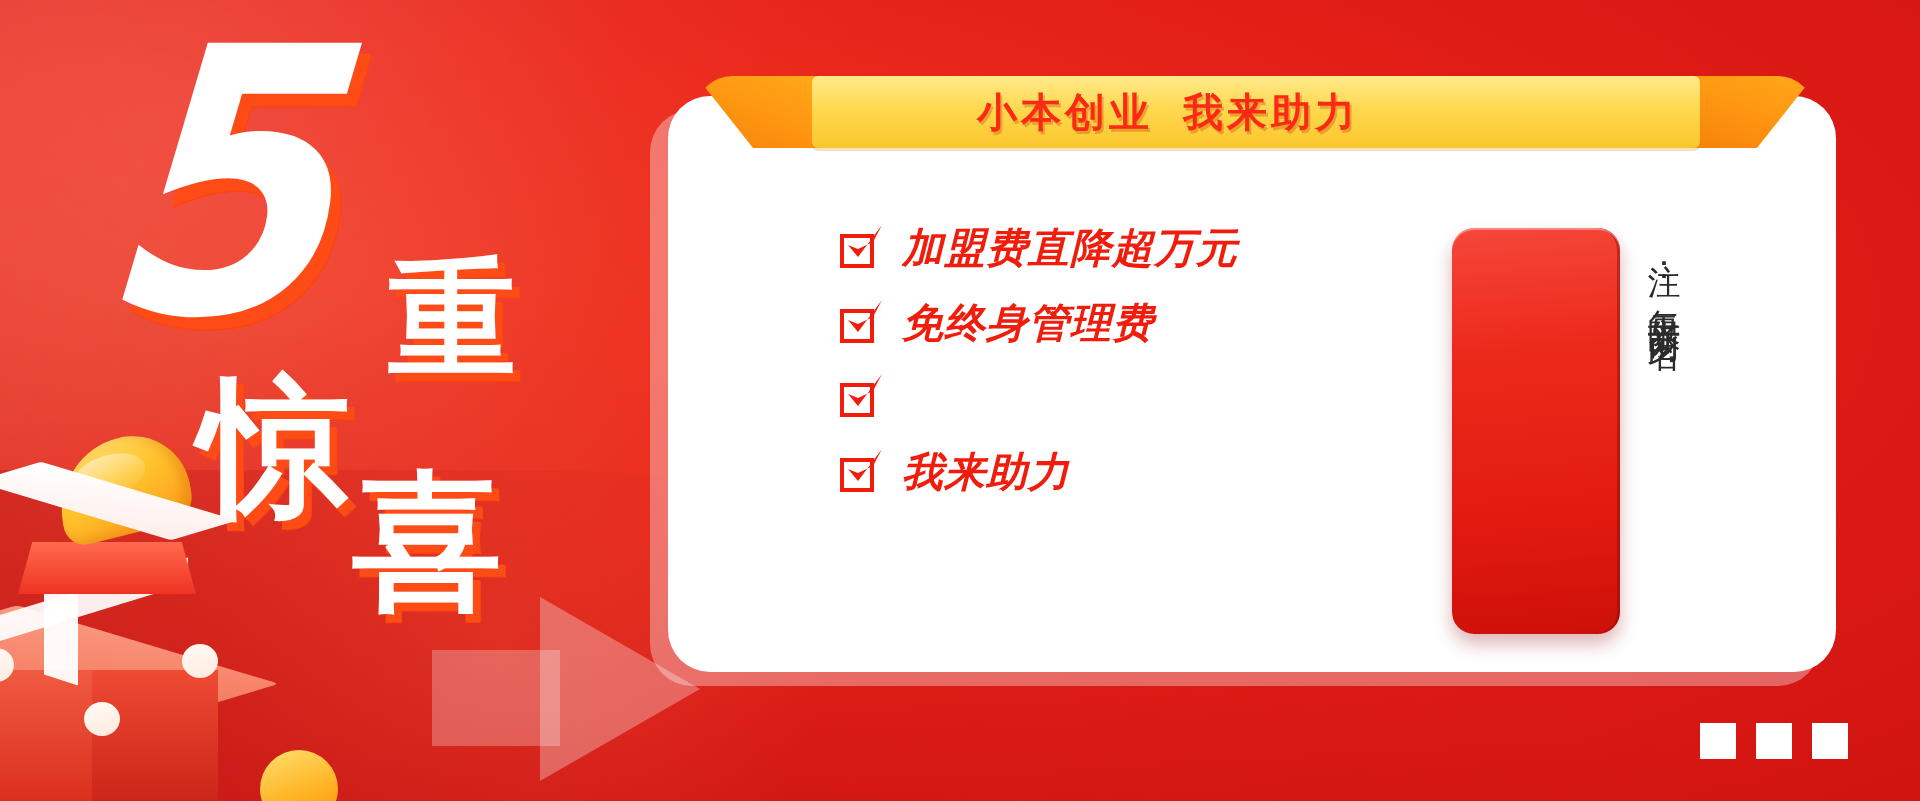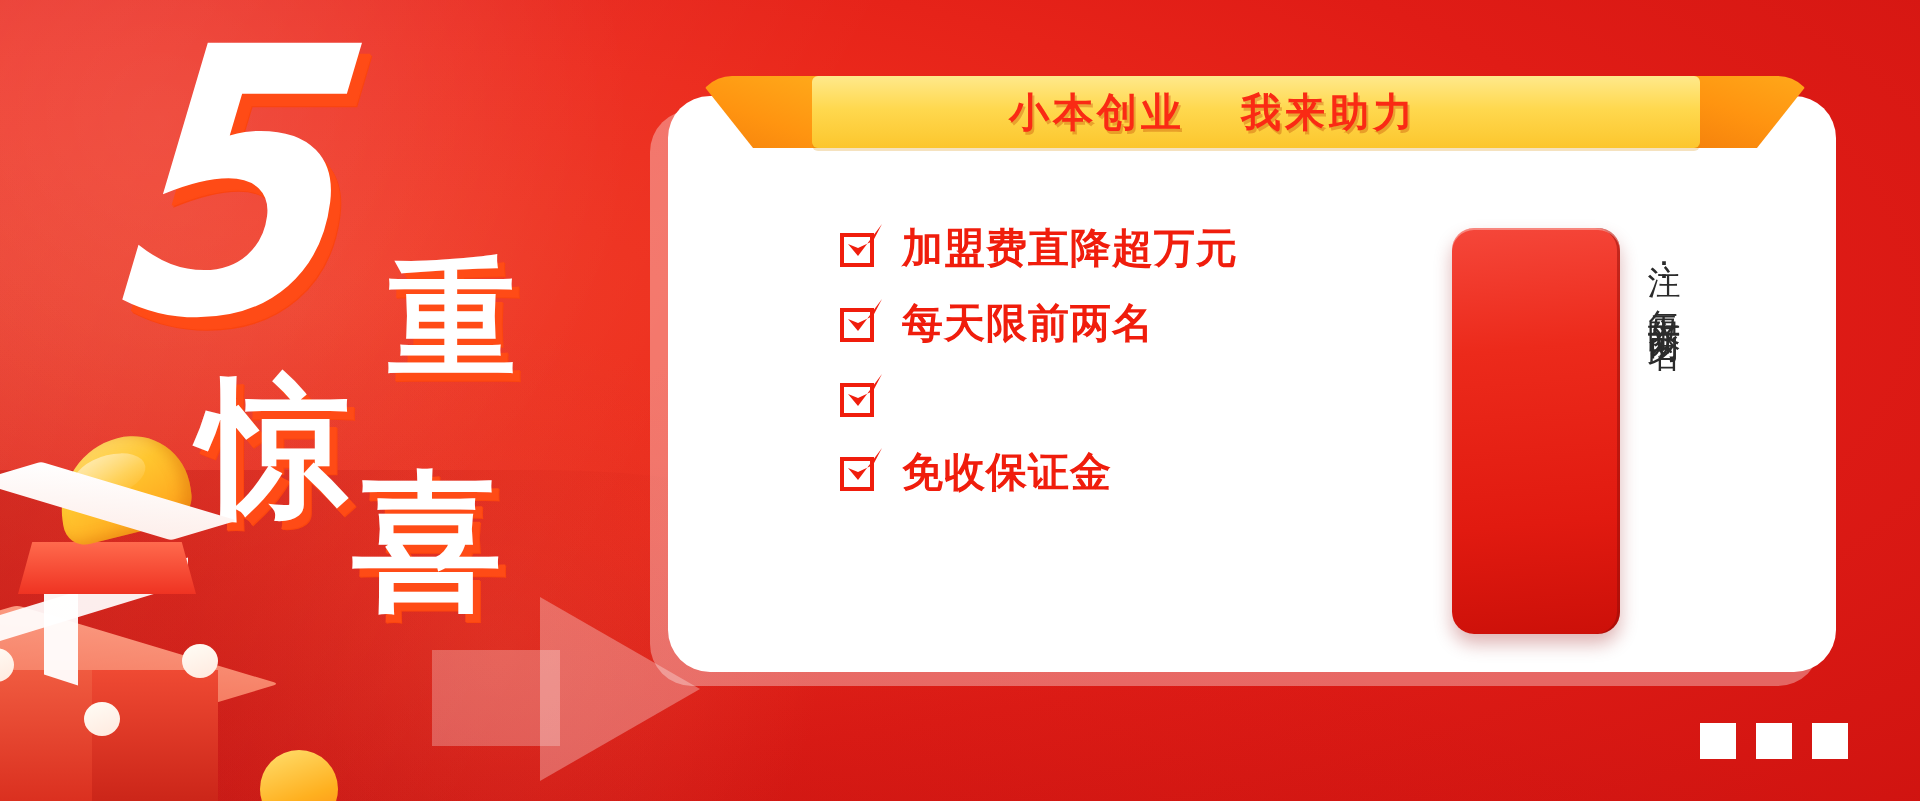--- a/index.html
+++ b/index.html
@@ -176,35 +176,34 @@
     position:absolute;top:0;width:124px;height:72px;
     background:linear-gradient(200deg,#ffa91a 0%,#ff9410 55%,#f5820c 100%);
   }
   .fold-l{left:6px;border-radius:70px 6px 6px 70px;
     clip-path:polygon(0 0,100% 0,100% 100%,46% 100%);}
   .fold-r{right:6px;border-radius:6px 70px 70px 6px;
     clip-path:polygon(0 0,100% 0,54% 100%,0 100%);}
   .ribbon-title{
     position:absolute;left:122px;top:0;width:712px;height:72px;
     display:flex;align-items:center;justify-content:center;
-    font-family:Liberation Mono, monospace;
+    font-family:Liberation Sans, sans-serif;
     font-size:40px;font-weight:700;letter-spacing:4px;
     color:#fa2a14;
     text-shadow:2px 3px 0 rgba(190,60,0,.32);
     white-space:pre;
-    margin-left:45px;
   }
 
   
   .features{
     position:absolute;left:840px;top:228px;width:560px;
     display:flex;flex-direction:column;gap:34px;
   }
   .feature{
-    display:flex;align-items:flex-start;gap:22px;
+    display:flex;align-items:flex-end;gap:22px;font-style:italic;
   }
   .cbx{
     position:relative;width:40px;height:40px;flex:0 0 40px;
   }
   .cbx .box{
     position:absolute;left:0;top:5px;width:34px;height:34px;
     border:4px solid #f01d0c;box-sizing:border-box;
   }
   .cbx .tick{
     position:absolute;left:2px;top:-6px;width:44px;height:44px;
@@ -312,40 +311,40 @@
       <span class="txt">加盟费直降超万元</span>
     </div>
 
     <div class="feature">
       <span class="cbx">
         <span class="box"></span>
         <svg class="tick" viewBox="0 0 44 44" xmlns="http://www.w3.org/2000/svg">
           <path d="M6 22 L16 34 L40 2 L31 19 L16 26 Z" fill="#f01d0c"></path>
         </svg>
       </span>
-      <span class="txt">每天限前两名</span>
+      <span class="txt">免终身管理费</span>
     </div>
 
     <div class="feature">
       <span class="cbx">
         <span class="box"></span>
         <svg class="tick" viewBox="0 0 44 44" xmlns="http://www.w3.org/2000/svg">
           <path d="M6 22 L16 34 L40 2 L31 19 L16 26 Z" fill="#f01d0c"></path>
         </svg>
       </span>
     </div>
 
     <div class="feature">
       <span class="cbx">
         <span class="box"></span>
         <svg class="tick" viewBox="0 0 44 44" xmlns="http://www.w3.org/2000/svg">
           <path d="M6 22 L16 34 L40 2 L31 19 L16 26 Z" fill="#f01d0c"></path>
         </svg>
       </span>
-      <span class="txt">免收保证金</span>
+      <span class="txt">我来助力</span>
     </div>
 
 
   </div>
 
   <div class="cta">
     <span class="cta-col">实地考察</span>
     <span class="cta-col">更多惊喜</span>
   </div>
 

